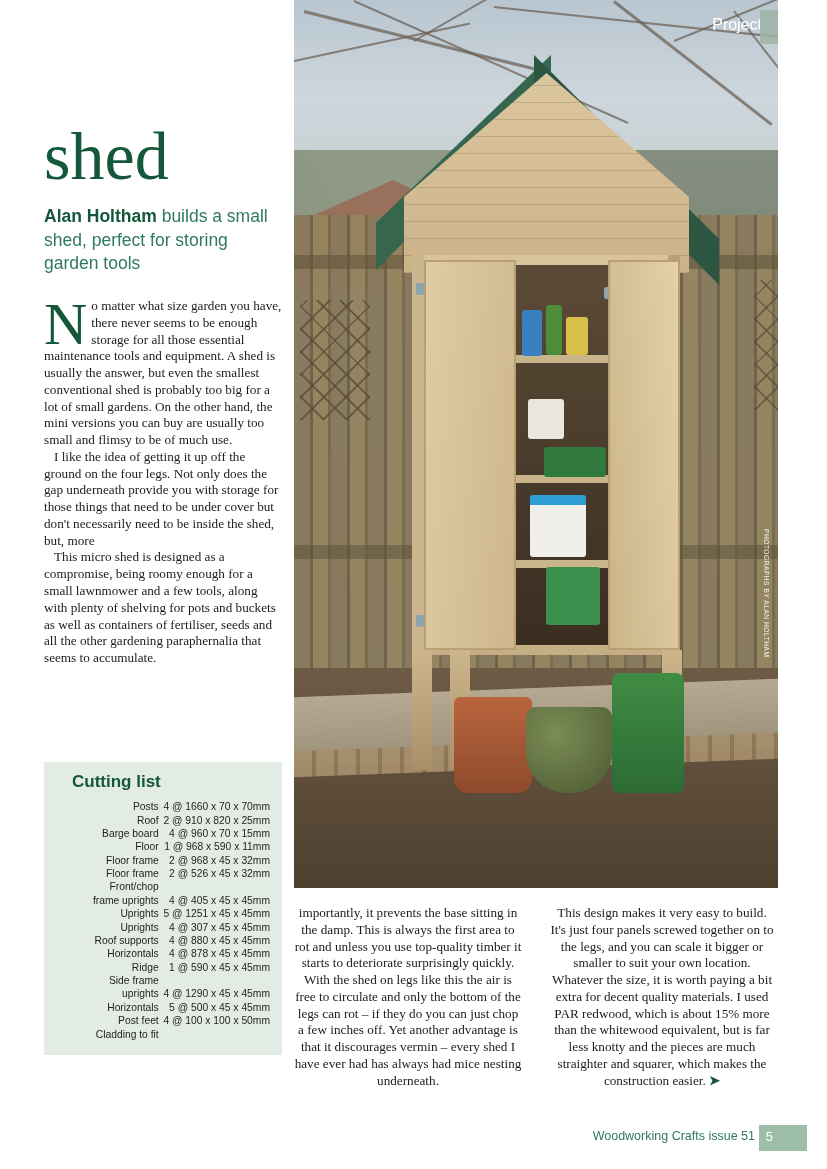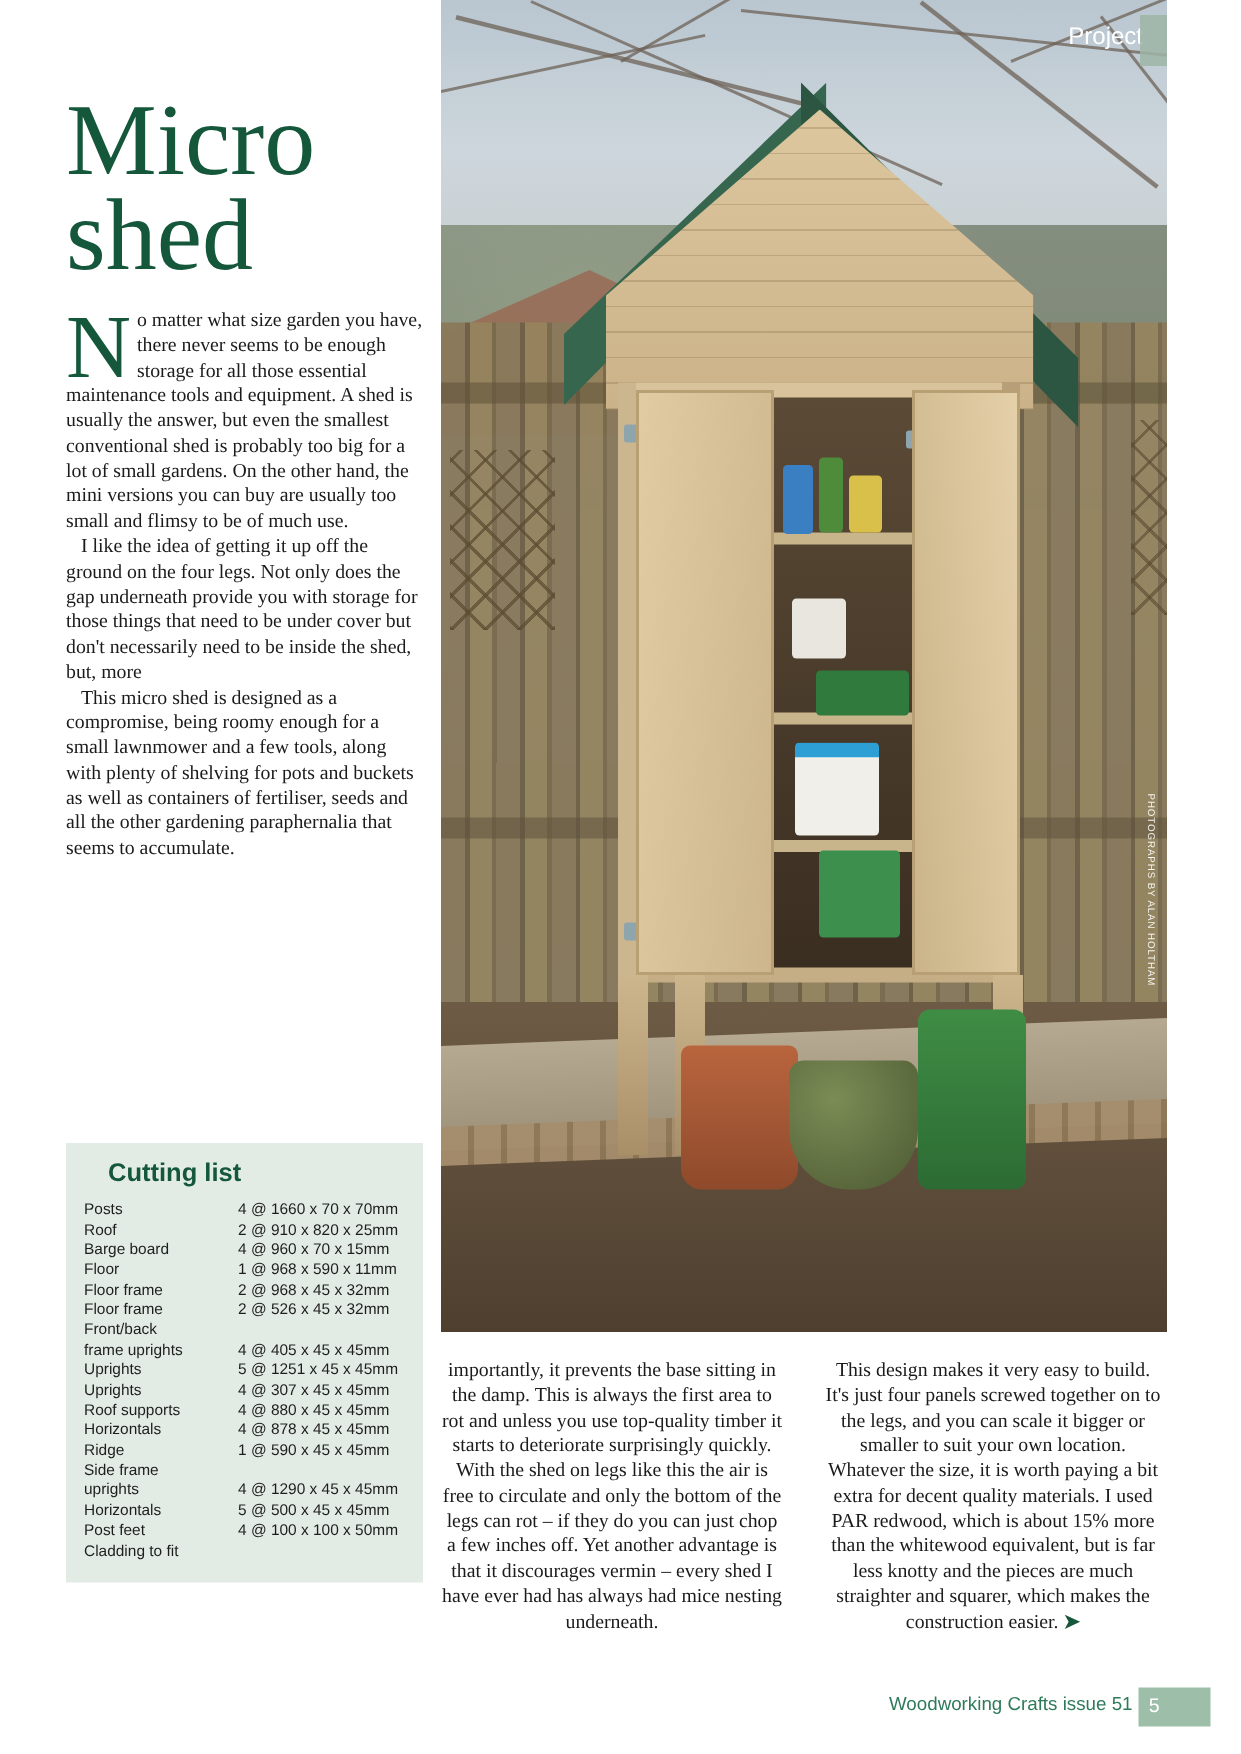--- a/index.html
+++ b/index.html
@@ -220,21 +220,21 @@
     color: #14573a;
     margin: 0 0 8px 16px;
   }
   table.cut {
     width: 100%;
     border-collapse: collapse;
     font-family: "Liberation Sans", sans-serif;
     font-size: 10.3px;
     color: #1e1e1e;
   }
-  table.cut td { padding: 1.2px 0; vertical-align: top; }
+  table.cut td { padding: 1.2px 0; vertical-align: top; text-align: right; }
   table.cut td.label { width: 48%; }
   table.cut td.spec { width: 52%; }
 
   
   .col-bottom {
     position: absolute;
     top: 905px;
     font-family: "Liberation Serif", serif;
     font-size: 13.2px;
     line-height: 1.27;
@@ -350,24 +350,27 @@
   <div class="project-tab">
     <span>Project</span>
     <span class="sq"></span>
   </div>
 
   <div class="photo-credit">PHOTOGRAPHS BY ALAN HOLTHAM</div>
 </div>
 
 <div id="left-col">
   <h1 class="title">
-    <span>Micro</span><br>
+    <br>
     <span>shed</span>
   </h1>
 
+  <div class="standfirst">
+    <span class="author">Alan Holtham</span><span> builds a small shed, perfect for storing garden tools</span>
+  </div>
 
   <div class="bodytext">
     <p><span class="dropcap">N</span><span>o matter what size garden you have, there never seems to be enough storage for all those essential maintenance tools and equipment. A shed is usually the answer, but even the smallest conventional shed is probably too big for a lot of small gardens. On the other hand, the mini versions you can buy are usually too small and flimsy to be of much use.</span></p>
     <p>I like the idea of getting it up off the ground on the four legs. Not only does the gap underneath provide you with storage for those things that need to be under cover but don't necessarily need to be inside the shed, but, more</p>
     <p>This micro shed is designed as a compromise, being roomy enough for a small lawnmower and a few tools, along with plenty of shelving for pots and buckets as well as containers of fertiliser, seeds and all the other gardening paraphernalia that seems to accumulate.</p>
   </div>
 </div>
 
 <div id="cutting-list">
   <h2>Cutting list</h2>
@@ -391,21 +394,21 @@
         </tr>
         <tr>
           <td class="label">Floor frame</td>
           <td class="spec">2 @  968 x 45 x 32mm</td>
         </tr>
         <tr>
           <td class="label">Floor frame</td>
           <td class="spec">2 @ 526 x 45 x 32mm</td>
         </tr>
         <tr>
-          <td class="label">Front/back</td>
+          <td class="label">Front/chop</td>
           <td class="spec"></td>
         </tr>
         <tr>
           <td class="label">frame uprights</td>
           <td class="spec">4 @ 405 x 45 x 45mm</td>
         </tr>
         <tr>
           <td class="label">Uprights</td>
           <td class="spec">5 @ 1251 x 45 x 45mm</td>
         </tr>

